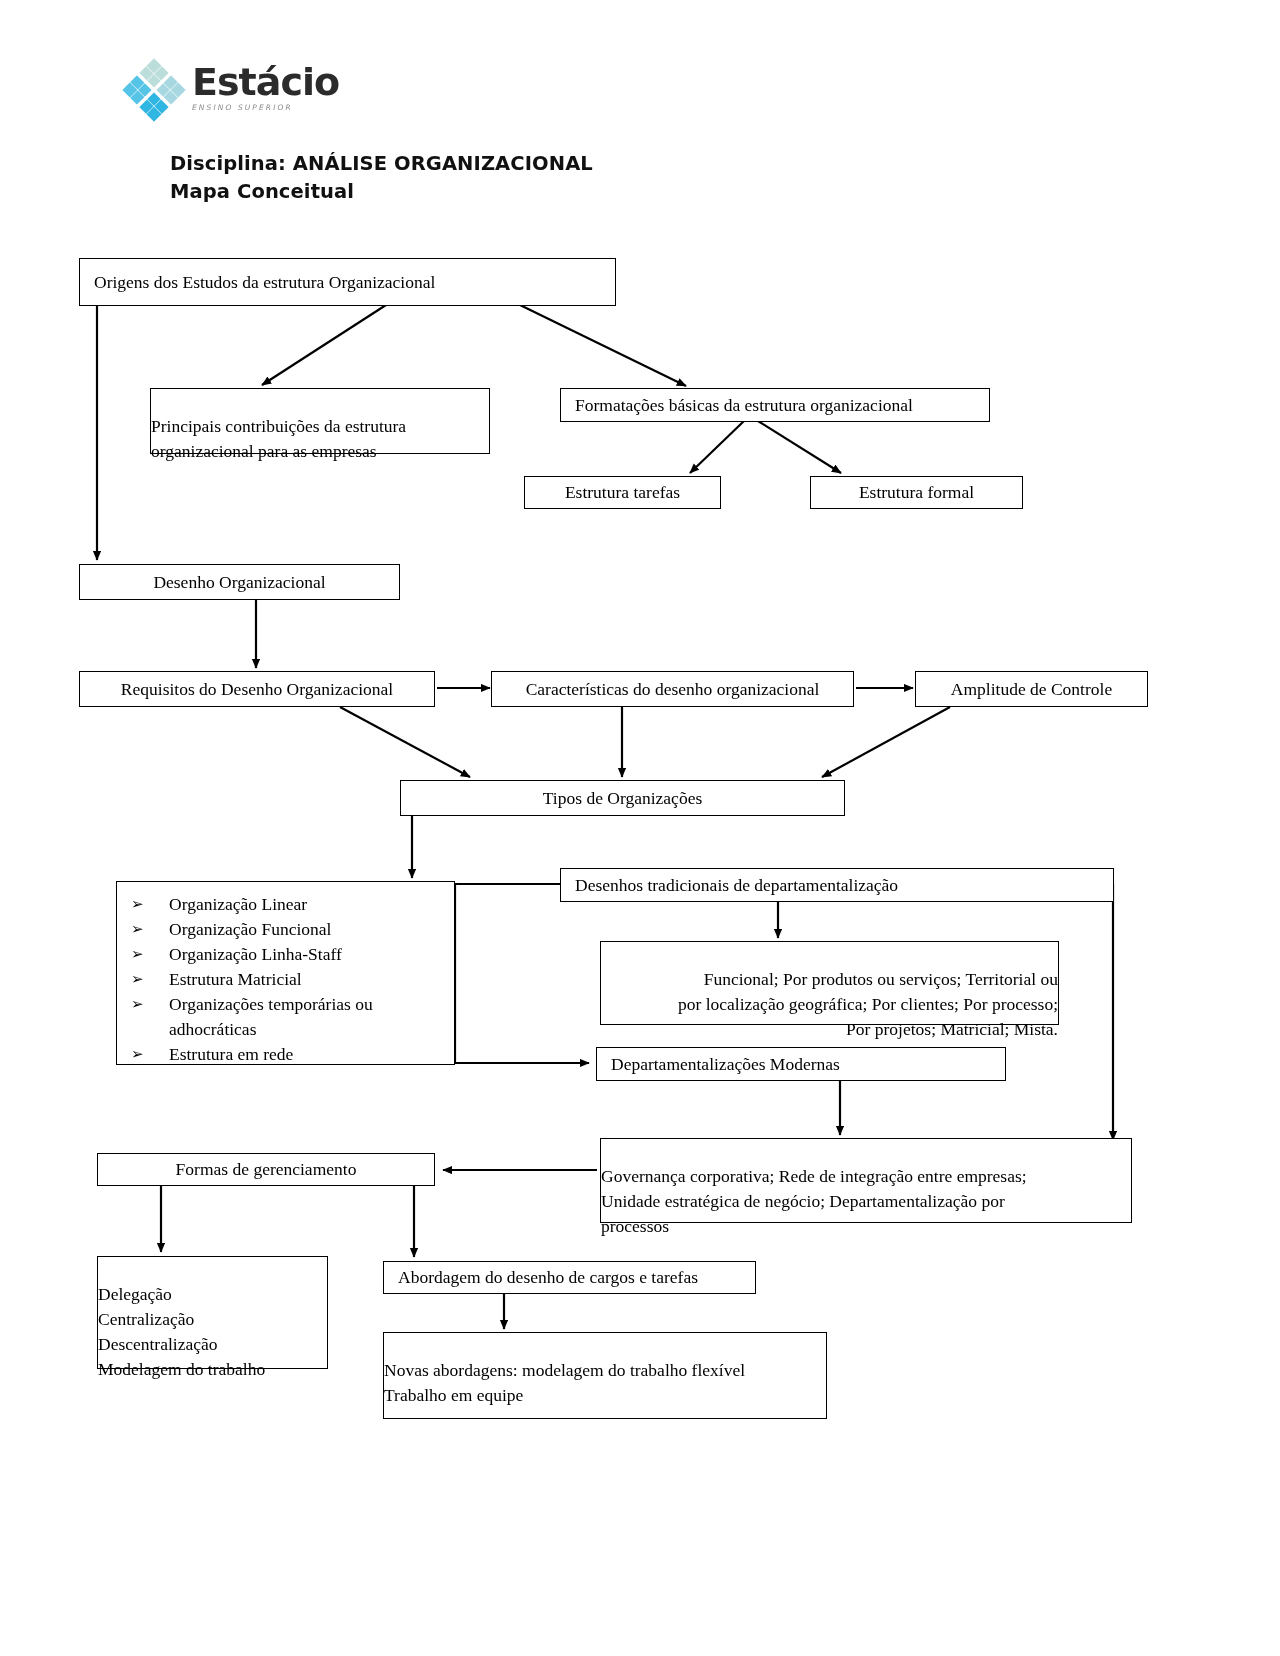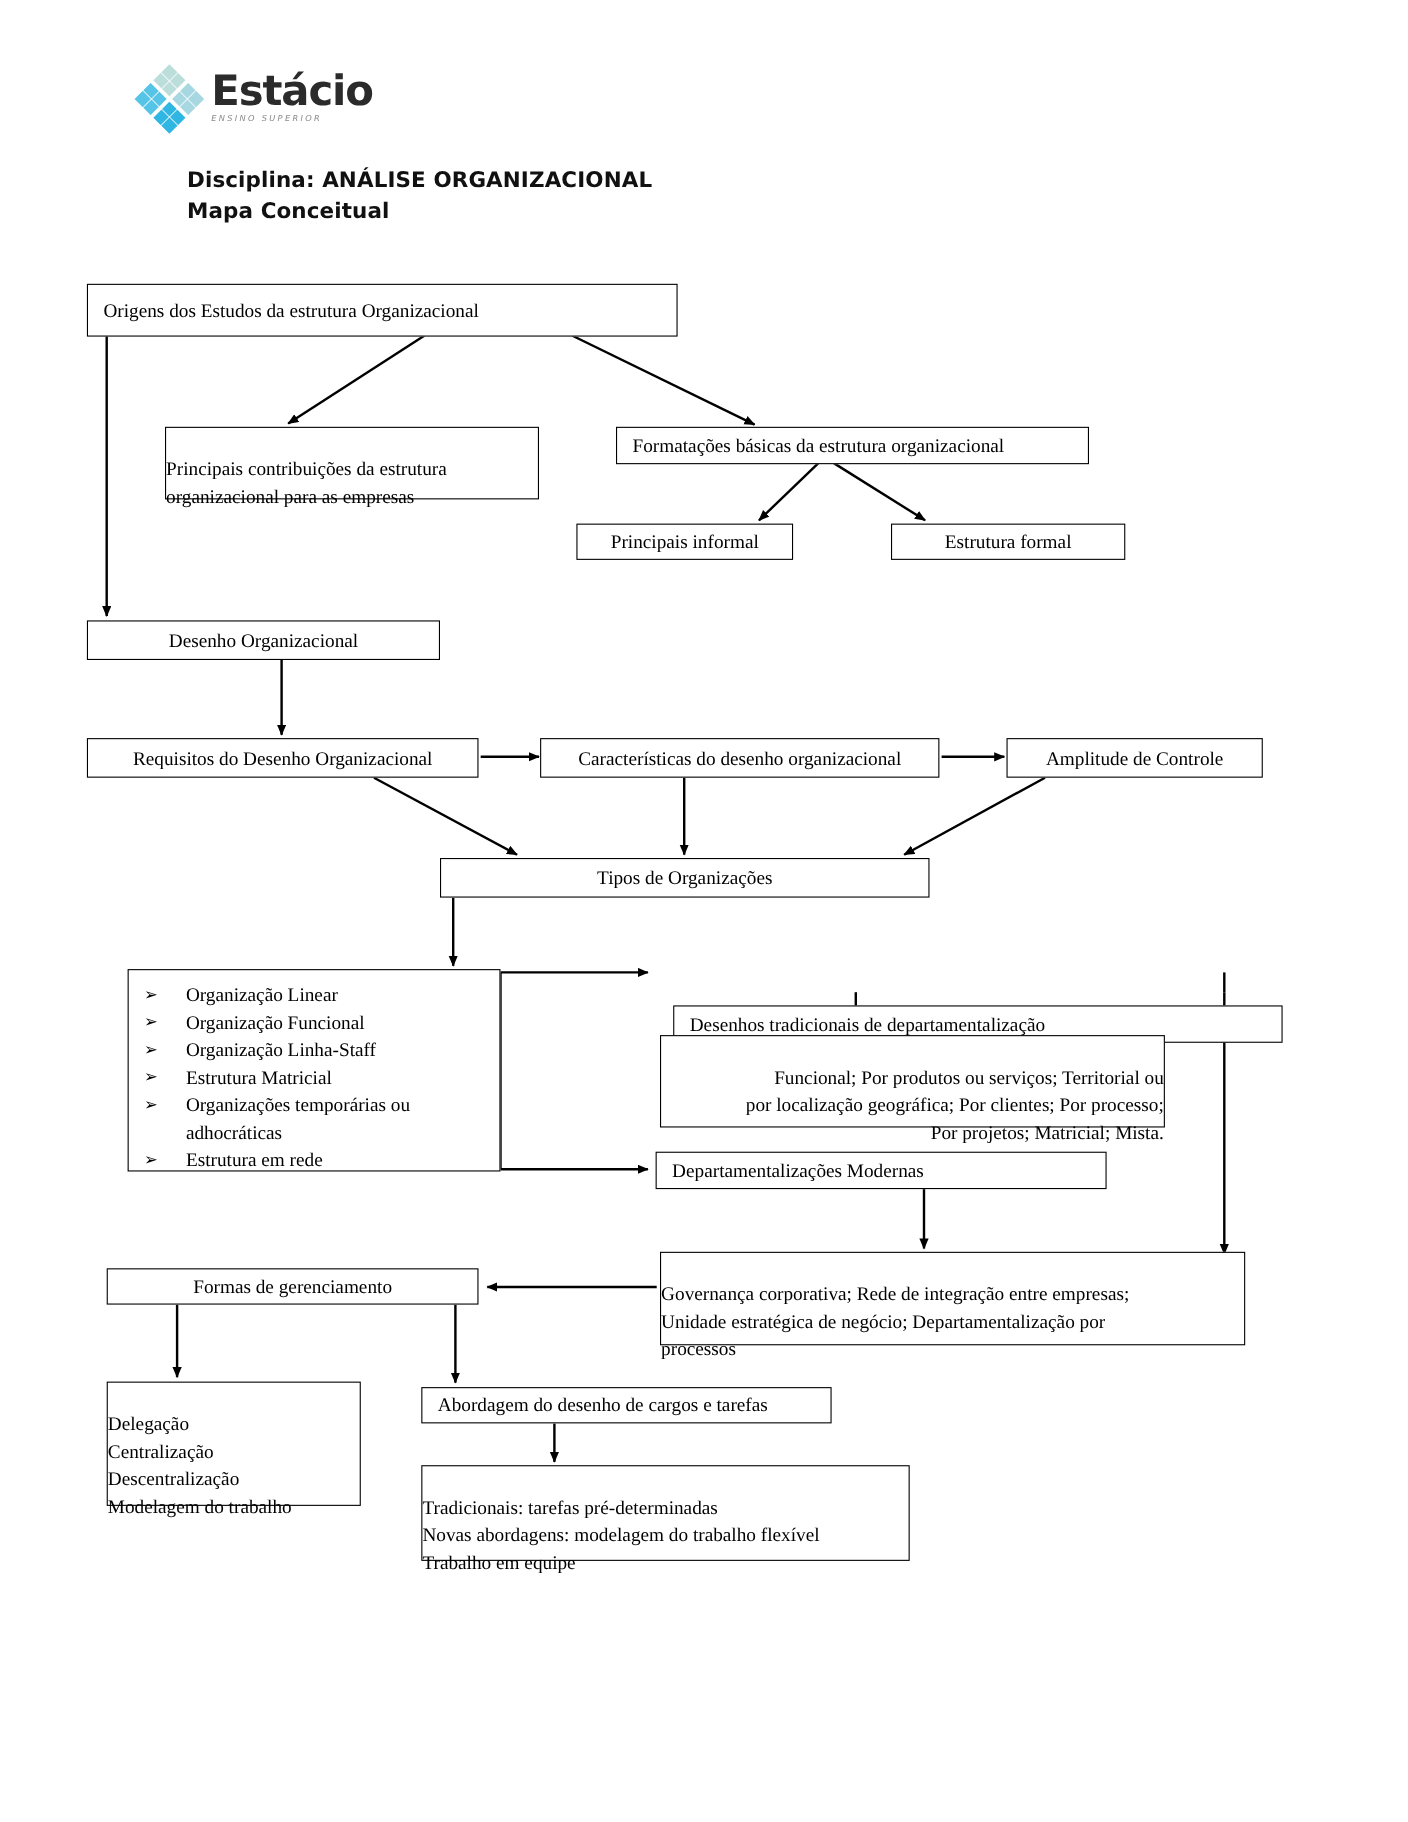--- a/index.html
+++ b/index.html
@@ -251,21 +251,21 @@
     </div>
 
     <div class="node vcenter" style="left:560px; top:388px; width:430px; height:34px;">
       <span class="pad">
           <span class="line">Formatações básicas da estrutura organizacional</span>
         </span>
     </div>
 
     <div class="node vcenter center" style="left:524px; top:476px; width:197px; height:33px;">
       <span class="pad">
-          <span class="line">Principais informal</span>
+          <span class="line">Estrutura tarefas</span>
         </span>
     </div>
 
     <div class="node vcenter center" style="left:810px; top:476px; width:213px; height:33px;">
       <span class="pad">
           <span class="line">Estrutura formal</span>
         </span>
     </div>
 
     <div class="node vcenter center" style="left:79px; top:564px; width:321px; height:36px;">
@@ -322,21 +322,21 @@
             <span>Organizações temporárias ou adhocráticas</span>
           </li>
           <li>
             <span class="bullet-glyph">➢</span>
             <span>Estrutura em rede</span>
           </li>
         </ul>
       </span>
     </div>
 
-    <div class="node vcenter" style="left:612px; top:868px; width:554px; height:34px;margin-top:46px;">
+    <div class="node vcenter" style="left:560px; top:868px; width:554px; height:34px;">
       <span class="pad">
           <span class="line">Desenhos tradicionais de departamentalização</span>
         </span>
     </div>
 
     <div class="node" style="left:600px; top:941px; width:459px; height:84px;text-align:right;">
       <span class="pad">
         <span class="wrapline">Funcional; Por produtos ou serviços; Territorial ou</span>
         <span class="wrapline">por localização geográfica; Por clientes; Por processo;</span>
         <span class="wrapline">Por projetos; Matricial; Mista.</span>
@@ -373,20 +373,19 @@
     </div>
 
     <div class="node vcenter" style="left:383px; top:1261px; width:373px; height:33px;">
       <span class="pad">
           <span class="line">Abordagem do desenho de cargos e tarefas</span>
         </span>
     </div>
 
     <div class="node" style="left:383px; top:1332px; width:444px; height:87px;">
       <span class="pad">
-        <span class="wrapline">Tradicionais: tarefas pré-determinadas</span>
         <span class="wrapline">Novas abordagens: modelagem do trabalho flexível</span>
         <span class="wrapline">Trabalho em equipe</span>
       </span>
     </div>
 
   </div>
 </div>
 
 </body></html>

